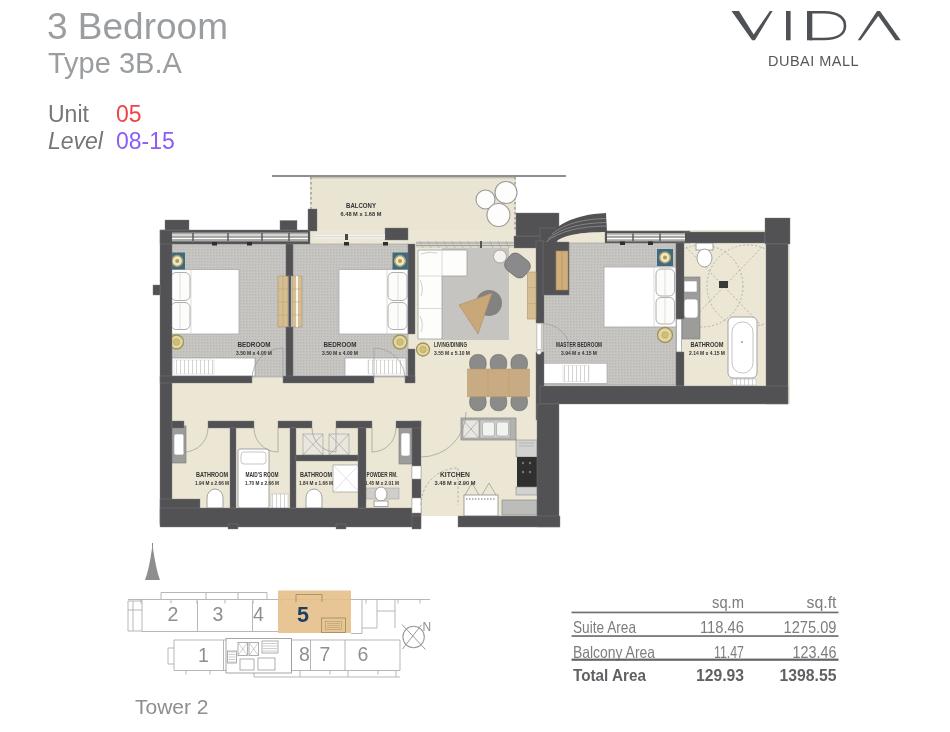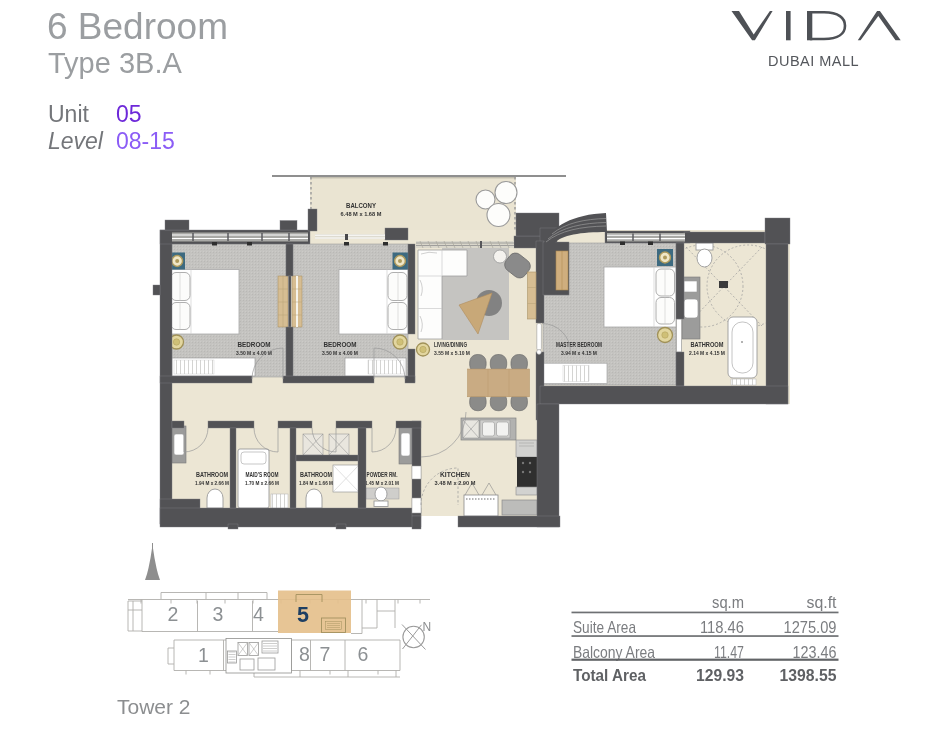--- a/index.html
+++ b/index.html
@@ -2,26 +2,26 @@
 <html><head>
 <meta charset="utf-8">
 <style>
 html,body{margin:0;padding:0;width:950px;height:732px;background:#ffffff;overflow:hidden;}
 body{font-family:"Liberation Sans",sans-serif;position:relative;}
 .abs{position:absolute;}
 </style>
 </head>
 <body>
 
-<div class="abs" style="left:47px;top:6px;font-size:37px;color:#9b9ea1;">6 Bedroom</div>
+<div class="abs" style="left:47px;top:6px;font-size:37px;color:#9b9ea1;">3 Bedroom</div>
 
 <div class="abs" style="left:48px;top:47px;font-size:29px;color:#9b9ea1;text-align:right;">Type 3B.A</div>
 
 <div class="abs" style="left:48px;top:101px;font-size:23px;color:#74767a;">Unit</div>
-<div class="abs" style="left:116px;top:101px;font-size:23px;color:#6d28d9;">05</div>
+<div class="abs" style="left:116px;top:101px;font-size:23px;color:#ef4444;">05</div>
 
 <div class="abs" style="left:48px;top:128px;font-size:23px;color:#74767a;font-style:italic;">Level</div>
 <div class="abs" style="left:116px;top:128px;font-size:23px;color:#8b5cf6;">08-15</div>
 
 <svg class="abs" style="left:720px;top:0px" width="200" height="80" viewBox="720 0 200 80">
 <g fill="#4e5156">
 
 <polygon points="731.5,11 739,11 753.7,34.6 769.9,11 772.6,11 754.9,40.3 752.1,40.3"></polygon>
 
 <rect x="786" y="11" width="4.6" height="29.3"></rect>
@@ -525,13 +525,13 @@
 <rect x="6.5" y="73.6" width="267" height="2.2" fill="#626467"></rect>
 
 <g font-weight="bold" fill="#5f6164">
 <text x="8" y="96" textLength="73" lengthAdjust="spacingAndGlyphs">Total Area</text>
 <text x="179" y="96" text-anchor="end" textLength="48" lengthAdjust="spacingAndGlyphs">129.93</text>
 <text x="271.5" y="96" text-anchor="end" textLength="57" lengthAdjust="spacingAndGlyphs">1398.55</text>
 </g>
 </g>
 </svg>
 
-<div class="abs" style="left:117px;top:695px;font-size:21px;color:#8c8e90;">Tower 2</div>
+<div class="abs" style="left:135px;top:695px;font-size:21px;color:#8c8e90;">Tower 2</div>
 
 </body></html>

